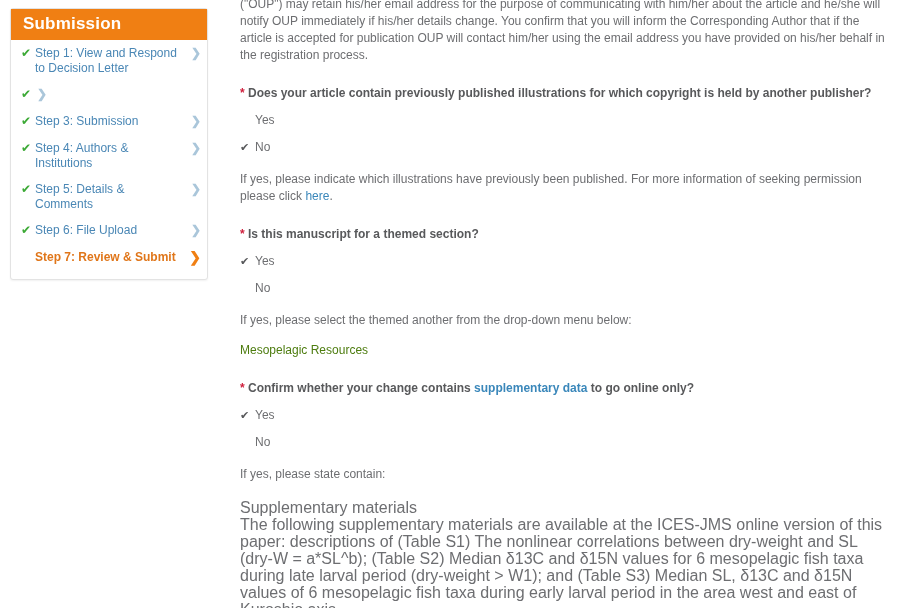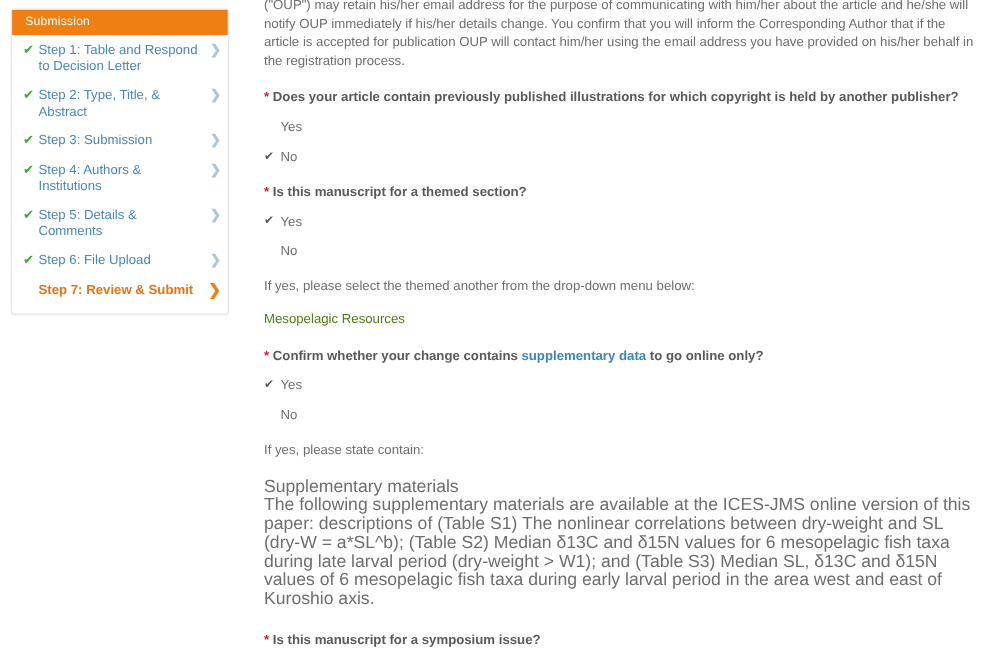--- a/index.html
+++ b/index.html
@@ -32,22 +32,22 @@
     width: 198px;
     background: #ffffff;
     border: 1px solid #e3e3e3;
     border-radius: 3px;
     box-shadow: 0 1px 2px rgba(0,0,0,0.06);
     padding-bottom: 8px;
   }
   .sidebar-header {
     background: #f07f13;
     color: #ffffff;
-    font-weight: normal;
-    font-size: 11px;
+    font-weight: bold;
+    font-size: 17px;
     padding: 5px 10px 6px 12px;
     letter-spacing: .2px;
   }
   .step-row {
     display: flex;
     align-items: flex-start;
     padding: 6px 6px 6px 10px;
     line-height: 14.5px;
     cursor: pointer;
   }
@@ -93,21 +93,21 @@
   .para {
     color: #6d6e71;
     font-size: 12px;
     line-height: 17px;
     margin: 0;
   }
   .intro {
     margin-top: -4px;
     margin-bottom: 0;
   }
-  .q-block { margin-top: 16px; }
+  .q-block { margin-top: 21px; }
   .q-block.tight { margin-top: 20px; }
 
   .q-title {
     font-size: 12px;
     font-weight: bold;
     color: #58595b;
     line-height: 16px;
     margin: 0;
     text-indent: -9px;
     padding-left: 9px;
@@ -164,27 +164,26 @@
 </head>
 <body>
 
 <div class="page">
 
   <div class="sidebar">
     <div class="sidebar-header">Submission</div>
 
     <div class="step-row">
       <span class="step-check">✔</span>
-      <span class="step-label">Step 1: Table and Respond to Decision Letter</span>
-      <span class="step-arrow">❯</span>
-    </div>
-
-    <div class="step-row">
-      <span class="step-check">✔</span>
-      <span class="step-label">Step 2: Type, Title, &amp; Abstract</span>
+      <span class="step-label">Step 1: View and Respond to Decision Letter</span>
+      <span class="step-arrow">❯</span>
+    </div>
+
+    <div class="step-row">
+      <span class="step-check">✔</span>
       <span class="step-arrow">❯</span>
     </div>
 
     <div class="step-row">
       <span class="step-check">✔</span>
       <span class="step-label">Step 3: Submission</span>
       <span class="step-arrow">❯</span>
     </div>
 
     <div class="step-row">
@@ -221,20 +220,21 @@
 
       <div class="opt">
         <span class="opt-mark off">✔</span>
         <span class="opt-label">Yes</span>
       </div>
       <div class="opt">
         <span class="opt-mark">✔</span>
         <span class="opt-label">No</span>
       </div>
 
+      <p class="helper"><span>If yes, please indicate which illustrations have previously been published. For more information of seeking permission please click </span><a class="lnk" href="#">here</a><span>.</span></p>
     </div>
 
     <div class="q-block">
       <p class="q-title"><span class="req">*</span> <span>Is this manuscript for a themed section?</span></p>
 
       <div class="opt">
         <span class="opt-mark">✔</span>
         <span class="opt-label">Yes</span>
       </div>
       <div class="opt">

